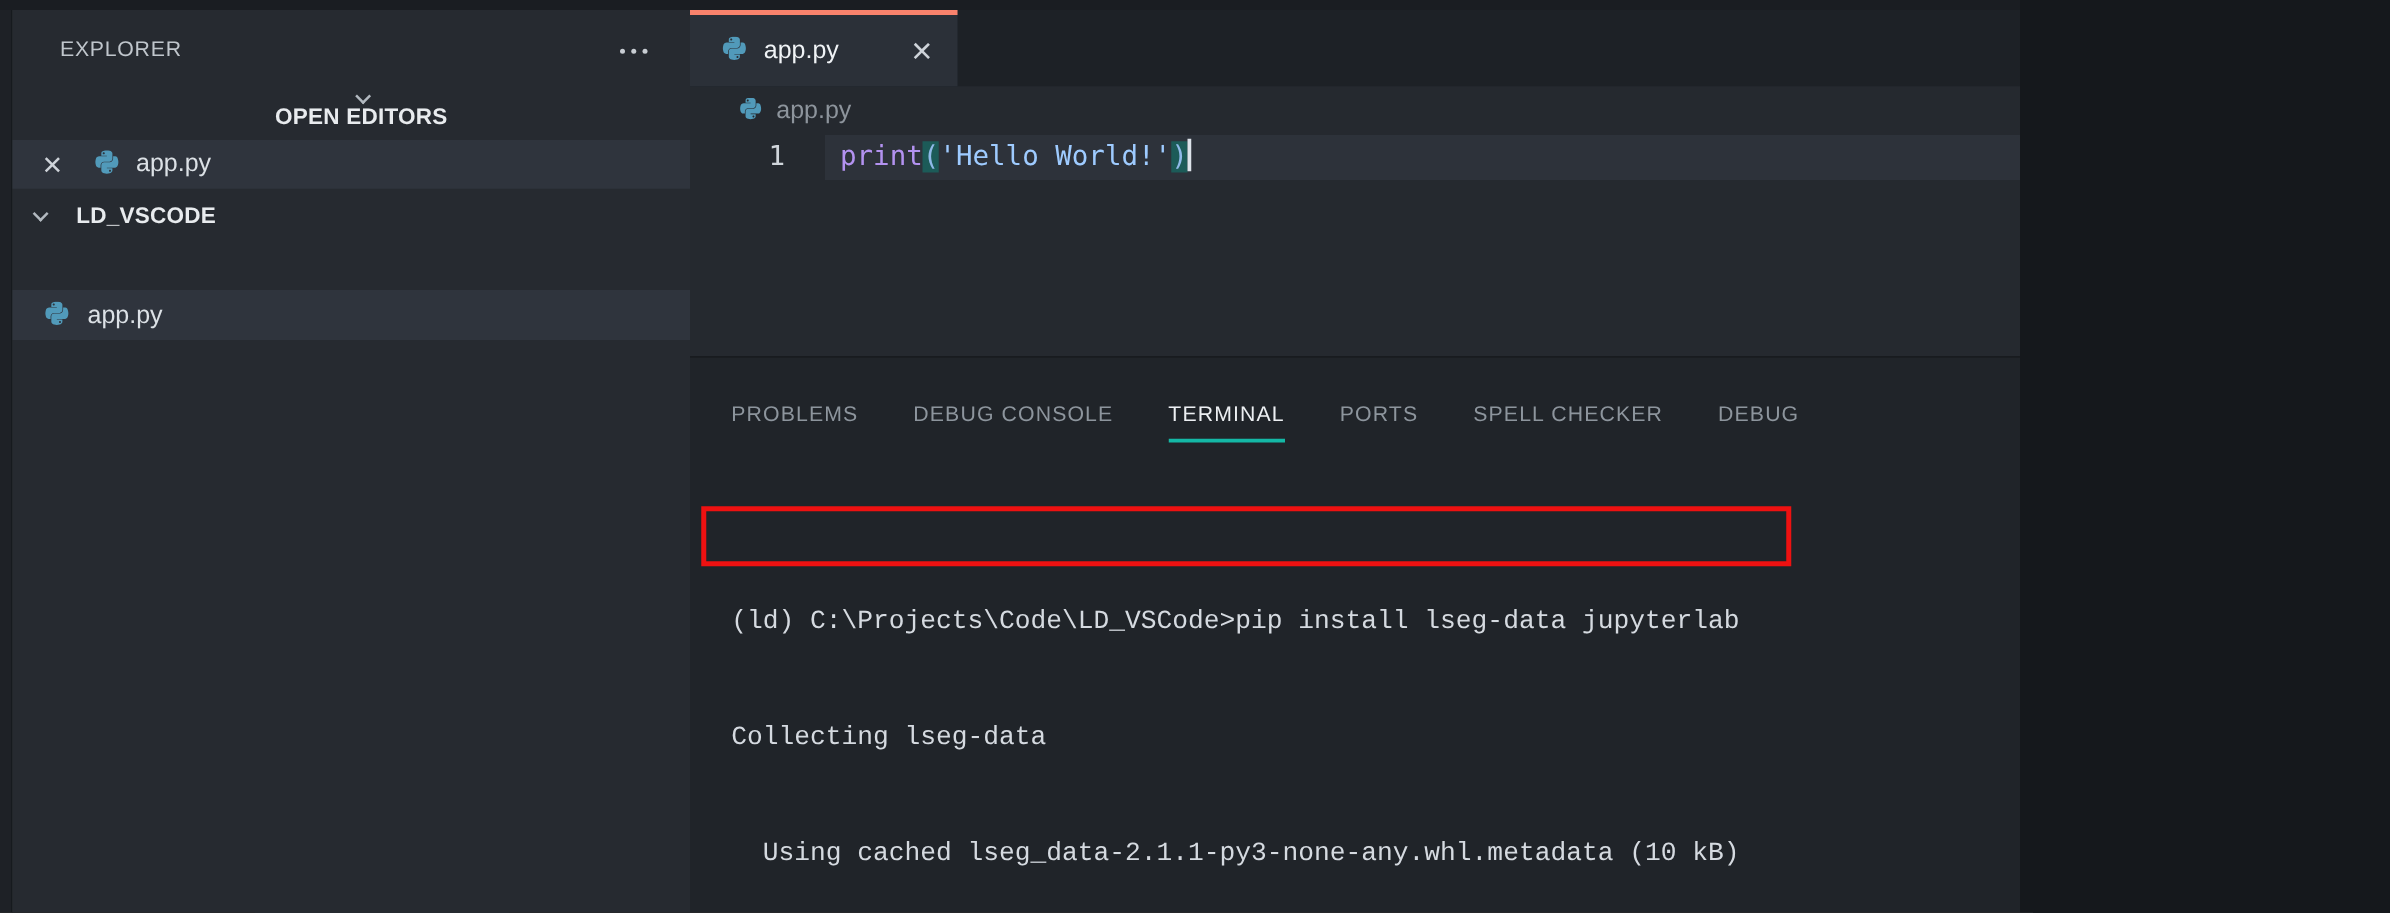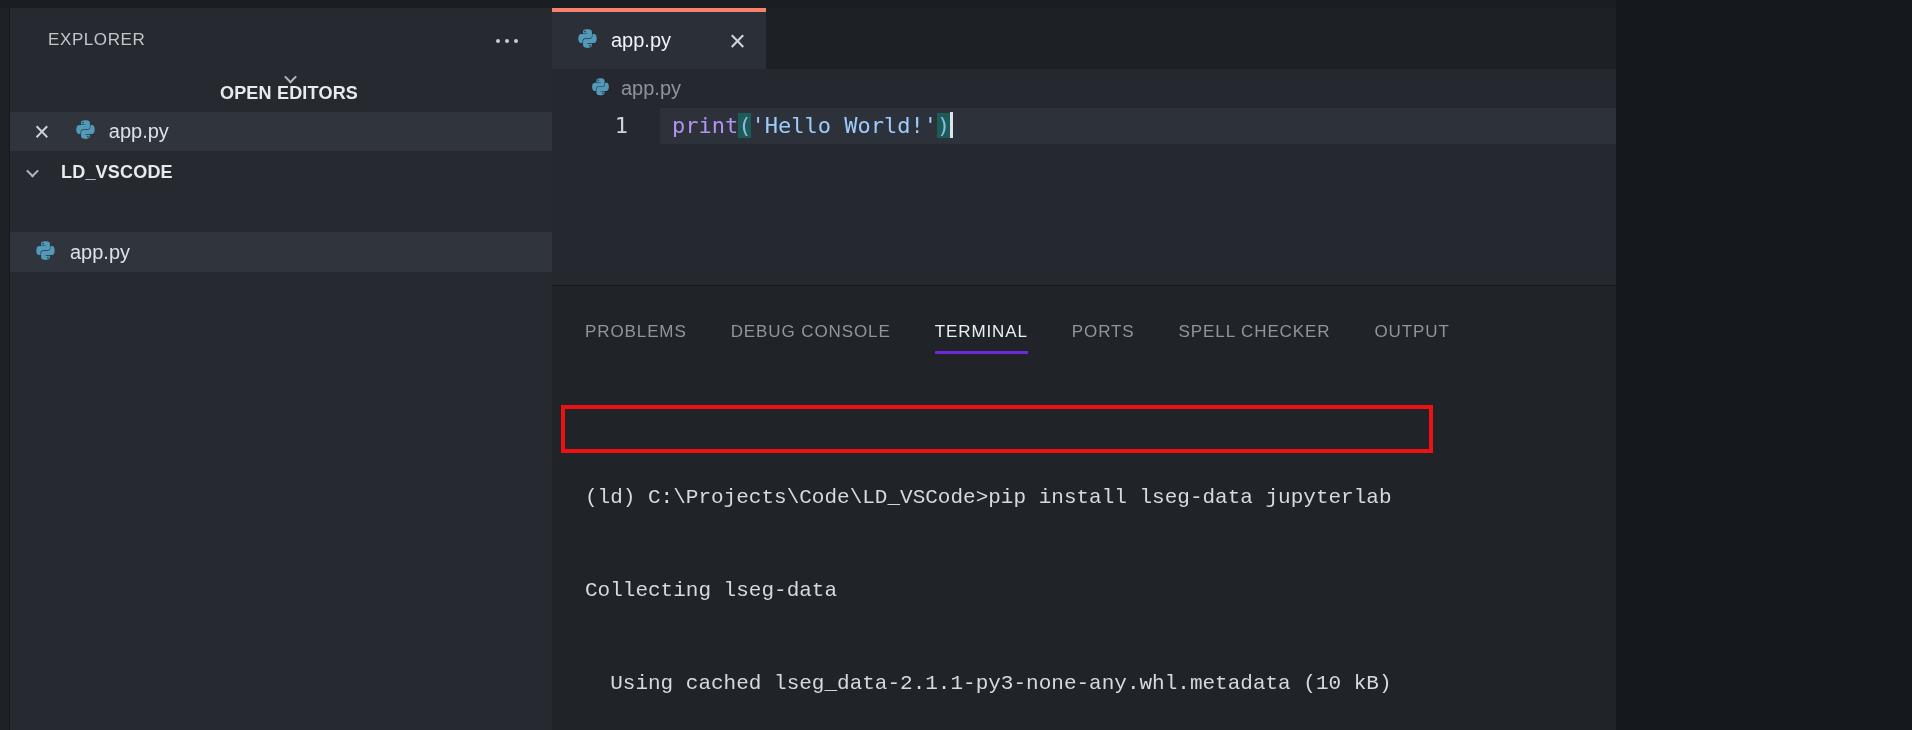--- a/index.html
+++ b/index.html
@@ -49,21 +49,21 @@
   .tok-fn { color:#b392f0; }
   .tok-str { color:#9ecbff; }
   .tok-paren { color:#8fb9e8; }
   .bracket-hl { background:#1c5b58; }
   .cursor { display:inline-block; width:3px; height:26px; background:#dde3ea; vertical-align:-5px; }
 
   
   .panel { position:absolute; left:552px; top:285px; width:1360px; height:445px; background:#202429; border-top:1px solid #14171b; }
   .panel-tabs { position:absolute; left:33px; top:22px; display:flex; gap:44px;margin-top:14px; }
   .panel-tab { font-size:17px; letter-spacing:.9px; color:#8d959d; padding-bottom:9px; cursor:pointer; }
-  .panel-tab.active { color:#eceff2; border-bottom:3px solid #6d28d9; }
+  .panel-tab.active { color:#eceff2; border-bottom:3px solid #14b8a6; }
 
   .terminal { position:absolute; left:33px; top:134px; right:0; bottom:0;
               font-family:Liberation Mono, monospace; font-size:21px; line-height:31px;
               color:#d5dae0; white-space:pre; cursor:text; }
   .annotation-box { position:absolute; left:9px; top:119px; width:872px; height:48px;
                     border:4px solid #ee1111; pointer-events:none; }
 </style>
 </head>
 <body>
 
@@ -140,21 +140,21 @@
     <div class="code"><span class="tok-fn">print</span><span class="tok-paren bracket-hl">(</span><span class="tok-str">'Hello World!'</span><span class="tok-paren bracket-hl">)</span><span class="cursor"></span></div>
   </div>
 
   <div class="panel">
     <div class="panel-tabs">
       <span class="panel-tab">PROBLEMS</span>
       <span class="panel-tab">DEBUG CONSOLE</span>
       <span class="panel-tab active">TERMINAL</span>
       <span class="panel-tab">PORTS</span>
       <span class="panel-tab">SPELL CHECKER</span>
-      <span class="panel-tab">OUTPUT</span>
+      <span class="panel-tab">DEBUG</span>
     </div>
 
     <div class="terminal">
       <div>(ld) C:\Projects\Code\LD_VSCode&gt;pip install lseg-data jupyterlab</div>
       <div>Collecting lseg-data</div>
       <div>  Using cached lseg_data-2.1.1-py3-none-any.whl.metadata (10 kB)</div>
       
       
       
       

